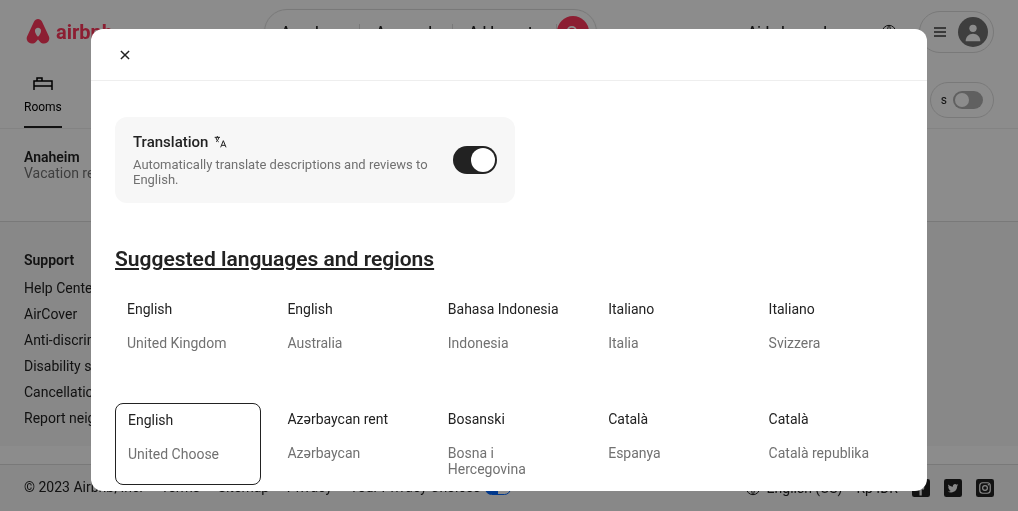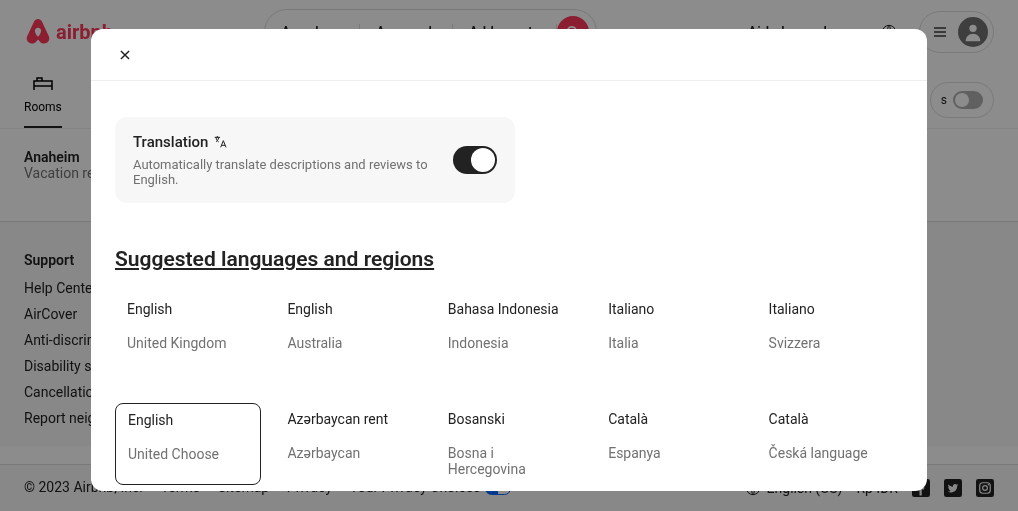--- a/index.html
+++ b/index.html
@@ -259,17 +259,17 @@
         <div class="lang-item">
           <div class="lang-name">Bosanski</div>
           <div class="lang-region">Bosna i Hercegovina</div>
         </div>
         <div class="lang-item">
           <div class="lang-name">Català</div>
           <div class="lang-region">Espanya</div>
         </div>
         <div class="lang-item">
           <div class="lang-name">Català</div>
-          <div class="lang-region">Česká language</div>
+          <div class="lang-region">Català republika</div>
         </div>
       </div>
   </div>
 </div>
 
 </body></html>

